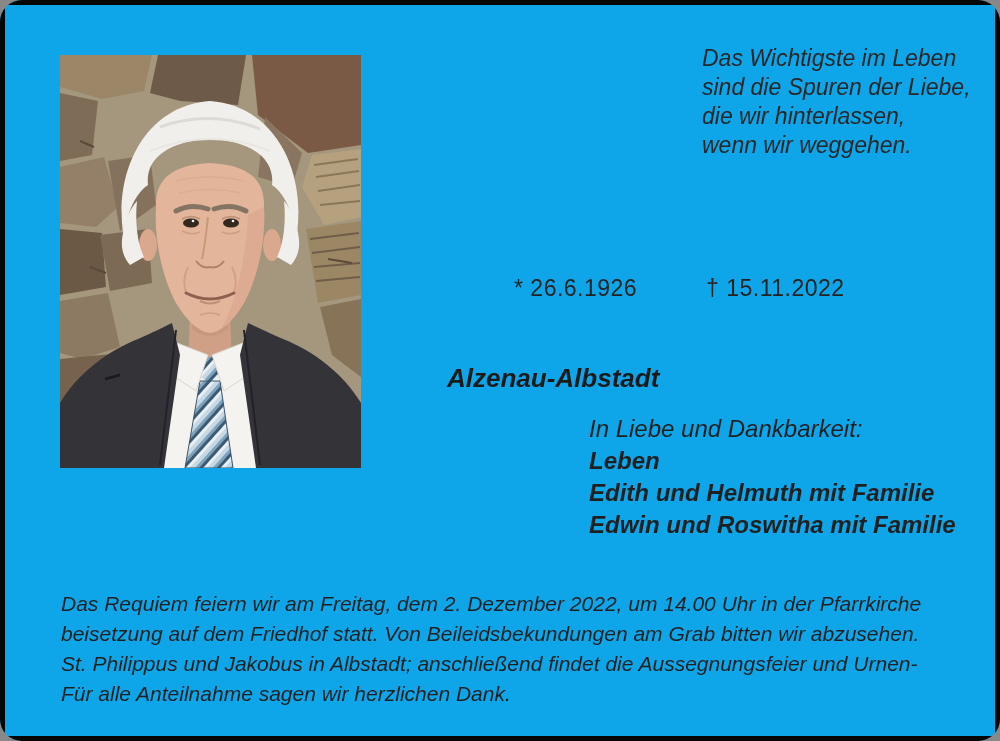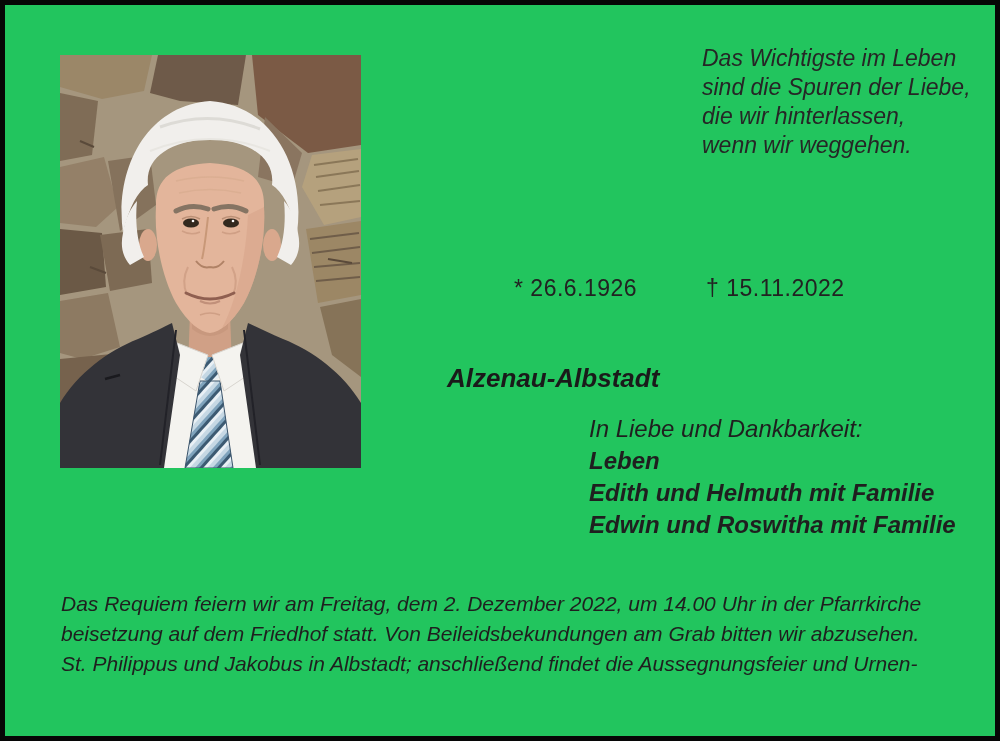--- a/index.html
+++ b/index.html
@@ -1,19 +1,20 @@
 <!DOCTYPE html>
 <html style="--text: #1d1d1d; --background: #ffffff; --frame: #060606; --stone_mortar: #a5967e; --stone_dark: #6e5a49; --stone_red: #7b5a45; --stone_tan: #b5a17d; --suit: #333338; --shirt: #f4f3ef; --skin: #e3b59b; --skin_shadow: #d0a086; --hair: #f1efec; --tie_light: #c6d8e4; --tie_mid: #7fa3bc; --tie_dark: #3c5a72; --tie_white: #e9f0f5;"><head>
 <meta charset="utf-8">
 <style>
   html,body { margin:0; padding:0; background:#888; }
   .card {
-    position:relative; width:1000px; height:741px; background:#22c55e;
+    position:relative; width:1000px; height:741px; background:#0ea5e9;
     font-family:"Liberation Sans","DejaVu Sans",sans-serif; color:#1d1d1d;
     overflow:hidden;
+    border-radius:22px;
   }
   .frame { position:absolute; inset:0; border:5px solid #060606; pointer-events:none; }
   .abs { position:absolute; }
 
   .photo { left:60px; top:55px; width:301px; height:413px; }
   .photo svg { width:100%; height:100%; display:block; }
 
   .quote { left:702px; top:44px; font-style:italic; font-size:23px; line-height:29px; color:#262626; }
 
   .name {
@@ -148,16 +149,17 @@
     <div class="intro">In Liebe und Dankbarkeit:</div>
     <div class="mname">Leben</div>
     <div class="mname">Edith und Helmuth mit Familie</div>
     <div class="mname">Edwin und Roswitha mit Familie</div>
   </div>
 
   <div class="abs announcement">
     <div>Das Requiem feiern wir am Freitag, dem 2. Dezember 2022, um 14.00 Uhr in der Pfarrkirche</div>
     <div>beisetzung auf dem Friedhof statt. Von Beileidsbekundungen am Grab bitten wir abzusehen.</div>
     <div>St. Philippus und Jakobus in Albstadt; anschließend findet die Aussegnungsfeier und Urnen-</div>
+    <div>Für alle Anteilnahme sagen wir herzlichen Dank.</div>
   </div>
 
   <div class="frame"></div>
 </div>
 
 </body></html>

